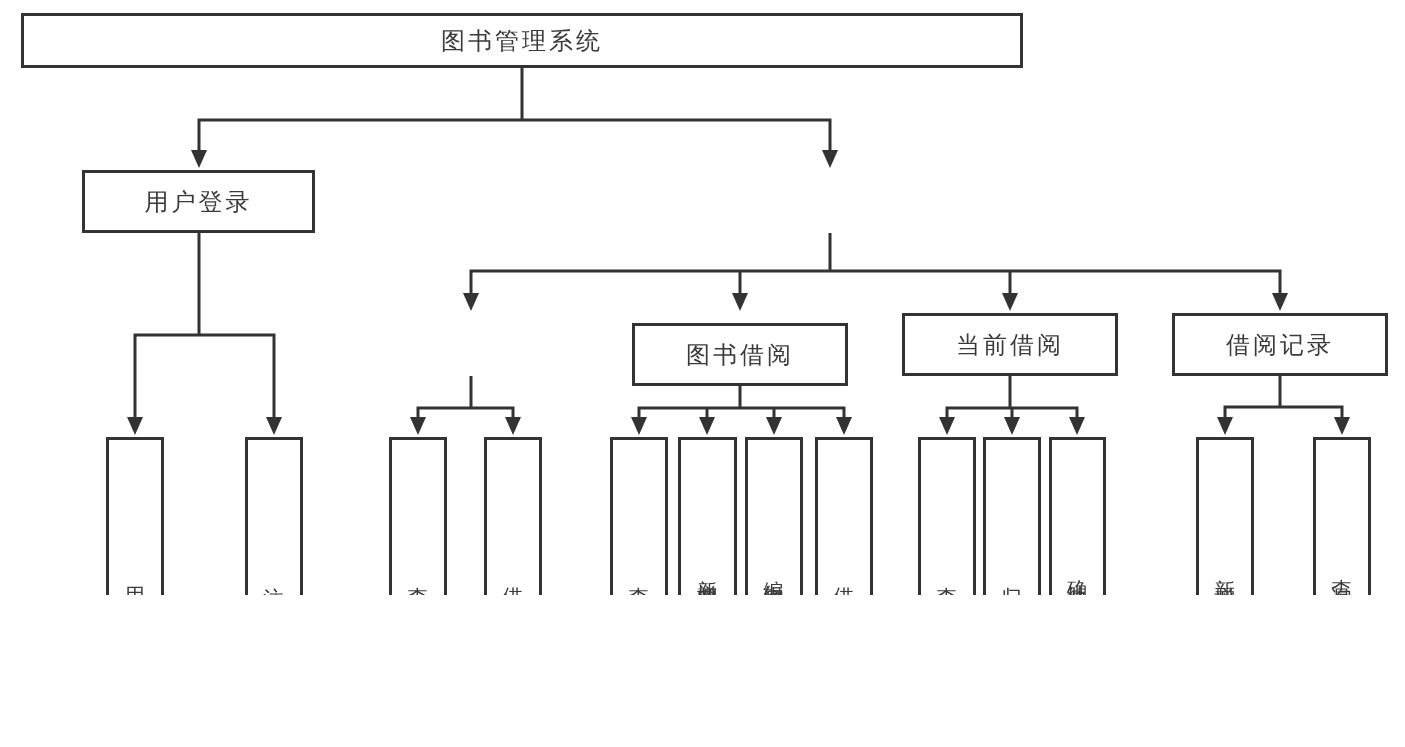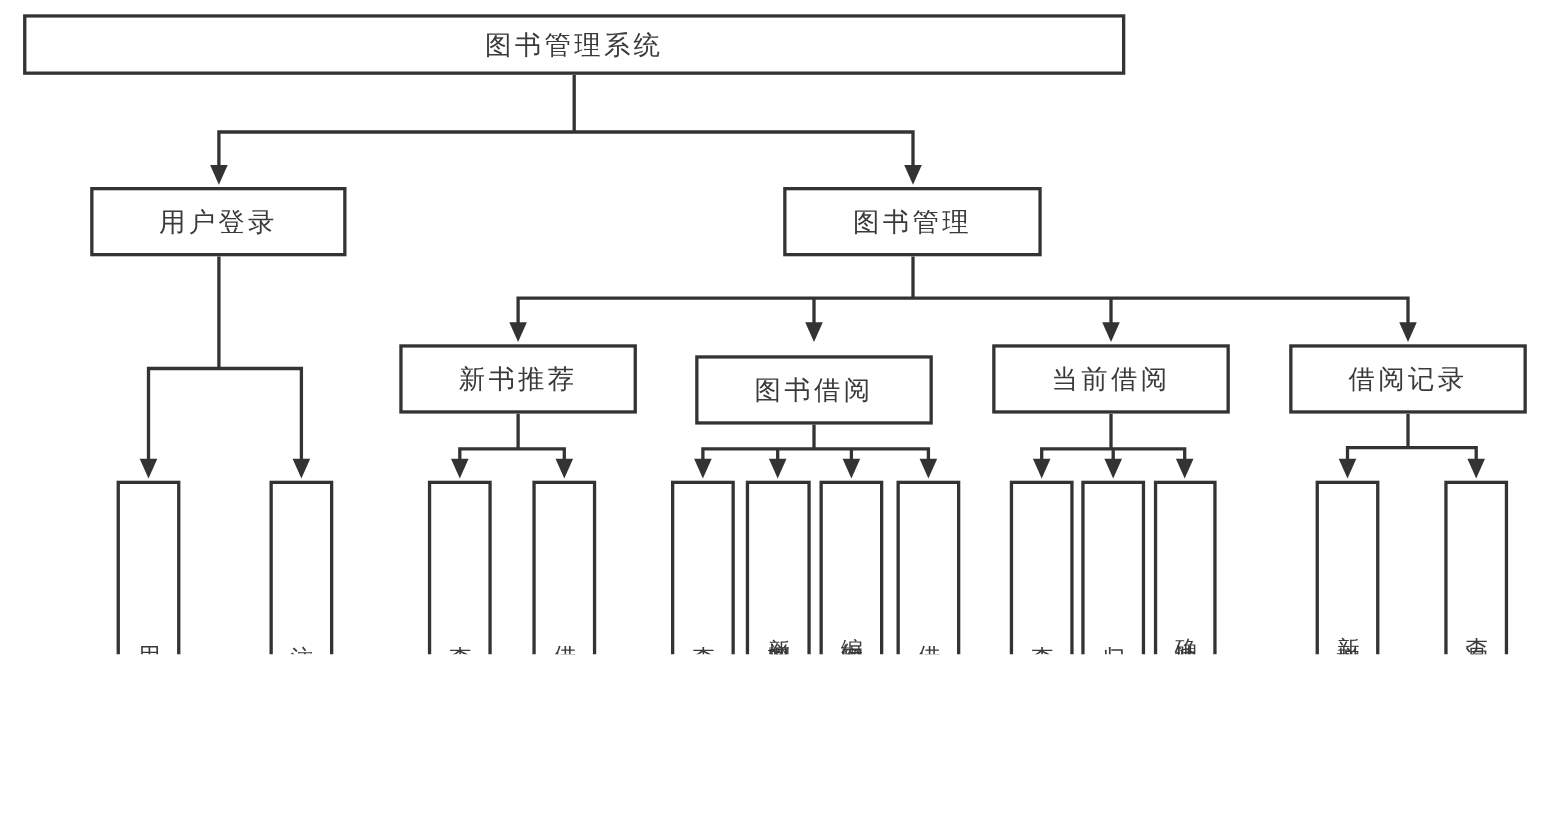--- a/index.html
+++ b/index.html
@@ -105,27 +105,21 @@
     </g>
   </svg>
 
   <div class="node hnode" style="left:21px; top:13px; width:1002px; height:55px;">
     <span>图书管理系统</span>
   </div>
 
   <div class="node hnode" style="left:82px; top:170px; width:233px; height:63px;">
     <span>用户登录</span>
   </div>
-  <div class="node hnode" style="left:712px; top:170px; width:235px; height:63px;">
-    <span>图书管理</span>
-  </div>
 
-  <div class="node hnode" style="left:363px; top:313px; width:216px; height:63px;">
-    <span>新书推荐</span>
-  </div>
   <div class="node hnode" style="left:632px; top:323px; width:216px; height:63px;">
     <span>图书借阅</span>
   </div>
   <div class="node hnode" style="left:902px; top:313px; width:216px; height:63px;text-align:center;">
     <span>当前借阅</span>
   </div>
   <div class="node hnode" style="left:1172px; top:313px; width:216px; height:63px;">
     <span>借阅记录</span>
   </div>
 

